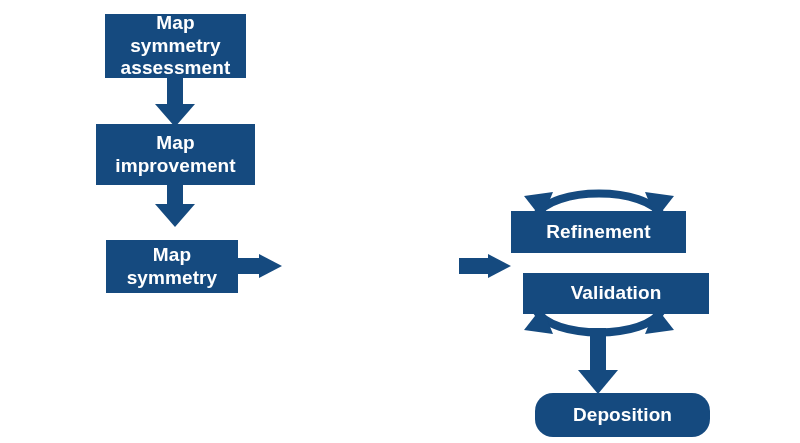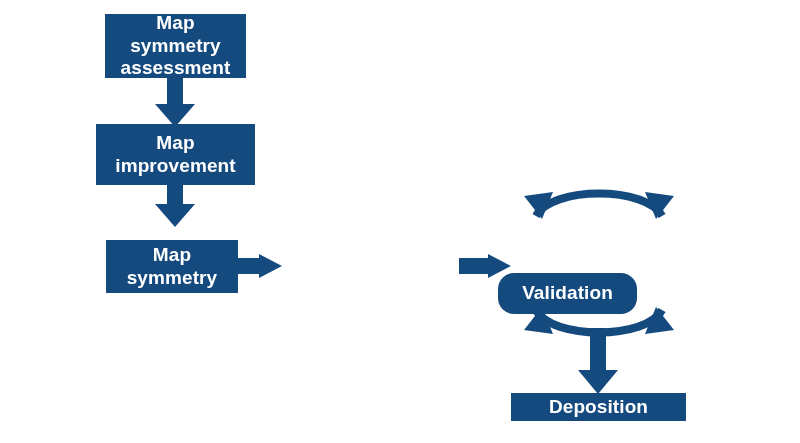--- a/index.html
+++ b/index.html
@@ -103,22 +103,25 @@
 improvement</span>
   </div>
 
   <div class="node" style="left:106px; top:240px; width:132px; height:53px;">
     <span class="node-label">Map
 symmetry</span>
   </div>
 
 
 
+  <div class="node" style="left:511px; top:211px; width:175px; height:42px;">
+    <span class="node-label">Refinement</span>
+  </div>
 
-  <div class="node" style="left:498px; top:273px; width:139px; height:41px;border-radius:16px;">
+  <div class="node" style="left:523px; top:273px; width:186px; height:41px;">
     <span class="node-label">Validation</span>
   </div>
 
-  <div class="node" style="left:511px; top:393px; width:175px; height:28px;">
+  <div class="node" style="left:535px; top:393px; width:175px; height:44px;border-radius:18px;">
     <span class="node-label">Deposition</span>
   </div>
 
 </div>
 
 </body></html>

